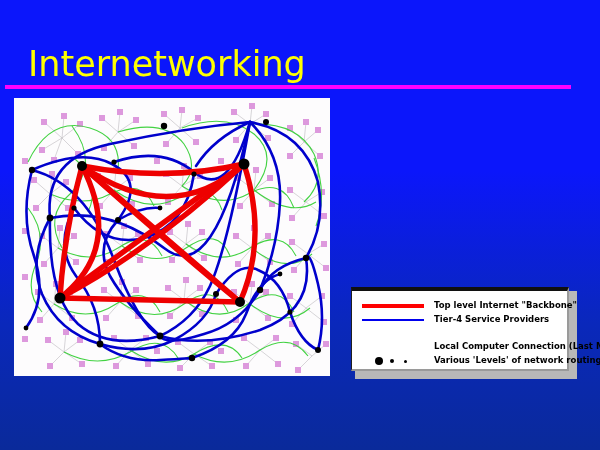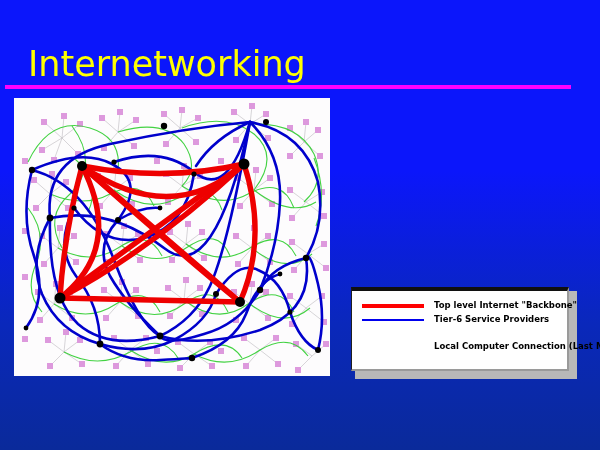--- a/index.html
+++ b/index.html
@@ -395,26 +395,34 @@
         <div class="legend-sym">
           <div class="swatch" style="background:#ff0000;height:4px;top:5px"></div>
         </div>
         <div class="legend-label">Top level Internet "Backbone"</div>
       </div>
 
       <div class="legend-row" style="top:22px">
         <div class="legend-sym">
           <div class="swatch" style="background:#0000ee;height:2px;top:6px"></div>
         </div>
-        <div class="legend-label">Tier-6 Service Providers</div>
+        <div class="legend-label">Tier-4 Service Providers</div>
       </div>
 
 
       <div class="legend-row" style="top:49px">
         <div class="legend-sym"></div>
         <div class="legend-label">Local Computer Connection (Last Mile)</div>
       </div>
 
+      <div class="legend-row" style="top:63px">
+        <div class="legend-sym">
+          <span class="dot" id="dot-a"></span>
+          <span class="dot" id="dot-b"></span>
+          <span class="dot" id="dot-c"></span>
+        </div>
+        <div class="legend-label">Various 'Levels' of network routing</div>
+      </div>
 
     </div>
   </div>
 
 </div>
 
 </body></html>

